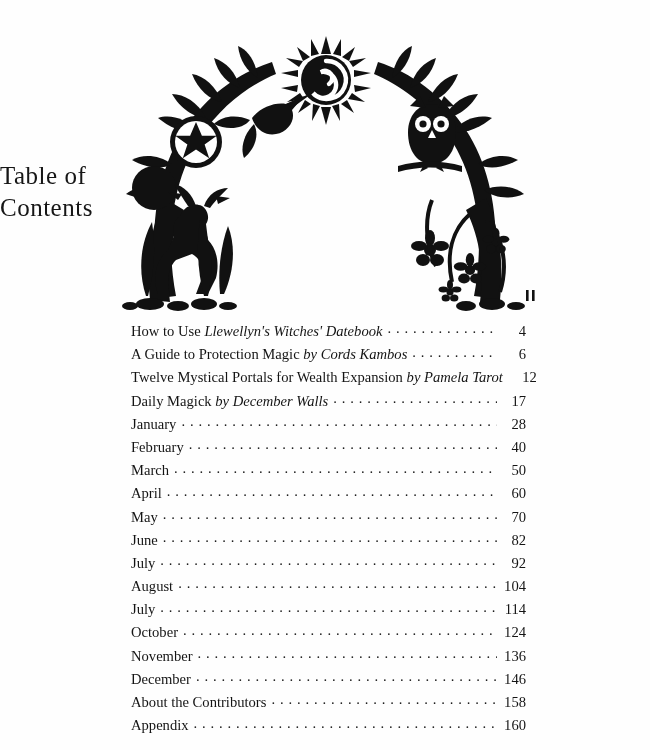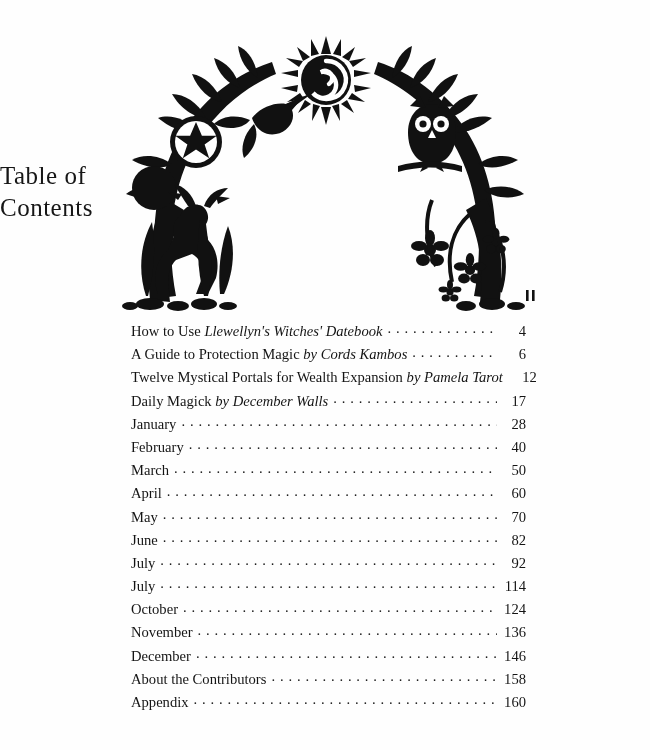--- a/index.html
+++ b/index.html
@@ -344,20 +344,25 @@
         <span class="toc-label">June</span>
         <span class="toc-dots"></span>
         <span class="toc-page">82</span>
       </div>
       <div class="toc-row">
         <span class="toc-label">July</span>
         <span class="toc-dots"></span>
         <span class="toc-page">92</span>
       </div>
       <div class="toc-row">
+        <span class="toc-label">August</span>
+        <span class="toc-dots"></span>
+        <span class="toc-page">104</span>
+      </div>
+      <div class="toc-row">
         <span class="toc-label">July</span>
         <span class="toc-dots"></span>
         <span class="toc-page">114</span>
       </div>
       <div class="toc-row">
         <span class="toc-label">October</span>
         <span class="toc-dots"></span>
         <span class="toc-page">124</span>
       </div>
       <div class="toc-row">

